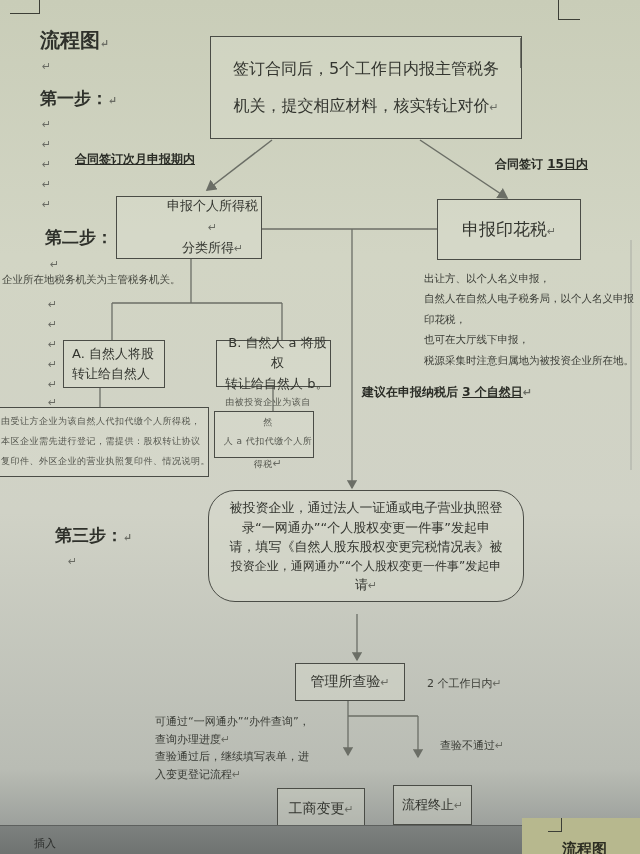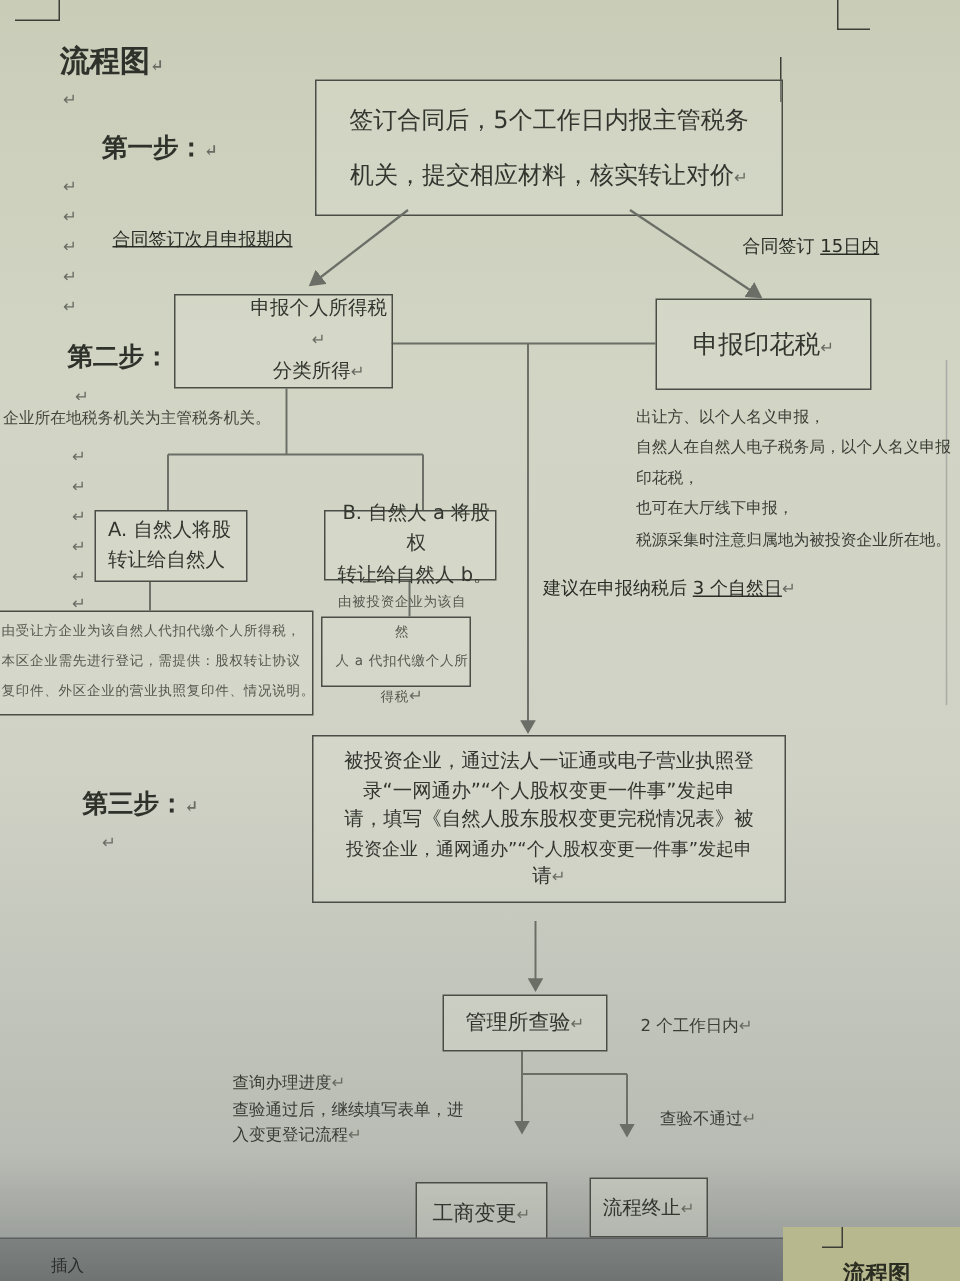--- a/index.html
+++ b/index.html
@@ -14,21 +14,21 @@
     .abs { position: absolute; }
     .crop { position: absolute; border-color: #3c3e36; border-style: solid; }
     .title { font-family: "DejaVu Serif", "Liberation Serif", serif; font-weight: bold; font-size: 20px; color: #2f312b; }
     .step { font-family: "DejaVu Serif", "Liberation Serif", serif; font-weight: bold; font-size: 17px; color: #2f312b; }
     .box {
       position: absolute; border: 1.5px solid #4a4c46; background: rgba(220,223,210,0.35);
       display: flex; flex-direction: column; align-items: center; justify-content: center; text-align: center;
       color: #33352f;
     }
     .note { font-size: 11px; color: #3a3c36; line-height: 1.75; }
-    .bold-note { font-weight: normal; font-size: 12px; color: #2a2c26; }
+    .bold-note { font-weight: bold; font-size: 12px; color: #2a2c26; }
     .u { text-decoration: underline; }
     .blurtxt { font-size: 9px; color: #55574f; line-height: 2.2; letter-spacing: 0.5px; }
     .ret { color: #6a6c64; font-size: 11px; }
     .bottombar {
       position: absolute; left: 0; top: 825px; width: 640px; height: 29px;
       background: linear-gradient(180deg, #7d817f, #6f7371);
       border-top: 1px solid #5d605e;
     }
     .thumb { position: absolute; left: 522px; top: 818px; width: 118px; height: 36px; background: #b7b88e; }
   </style>
@@ -53,31 +53,31 @@
   <div class="abs ret" style="left:42px;top:198px;">↵</div>
   <div class="abs ret" style="left:50px;top:258px;">↵</div>
   <div class="abs ret" style="left:48px;top:298px;">↵</div>
   <div class="abs ret" style="left:48px;top:318px;">↵</div>
   <div class="abs ret" style="left:48px;top:338px;">↵</div>
   <div class="abs ret" style="left:48px;top:358px;">↵</div>
   <div class="abs ret" style="left:48px;top:378px;">↵</div>
   <div class="abs ret" style="left:48px;top:396px;">↵</div>
   <div class="abs ret" style="left:68px;top:555px;">↵</div>
 
-  <div class="abs step" style="left:40px;top:87px;margin-left:28px;">
+  <div class="abs step" style="left:40px;top:87px;">
     <span>第一步：</span><span class="ret">↵</span>
   </div>
   <div class="abs step" style="left:45px;top:226px;">
     <span>第二步：</span>
   </div>
   <div class="abs step" style="left:55px;top:524px;">
     <span>第三步：</span><span class="ret">↵</span>
   </div>
 
-  <div class="box" style="left:210px;top:53px;width:312px;height:91px;font-size:16px;line-height:2.3;">
+  <div class="box" style="left:210px;top:36px;width:312px;height:103px;font-size:16px;line-height:2.3;">
     <div>签订合同后，5个工作日内报主管税务</div>
     <div><span>机关，提交相应材料，核实转让对价</span><span class="ret">↵</span></div>
   </div>
 
   <svg class="abs" style="left:0;top:0;" width="640" height="854">
     <defs>
       <marker id="ah" markerWidth="8" markerHeight="8" refX="6" refY="4" orient="auto">
         <path d="M0,0 L7,4 L0,8 z" fill="#6b6e66"></path>
       </marker>
     </defs>
@@ -153,36 +153,37 @@
 
   <div class="box" style="left:214px;top:411px;width:100px;height:47px;align-items:flex-start;padding-left:8px;">
     <div class="blurtxt">由被投资企业为该自然</div>
     <div class="blurtxt"><span>人 a 代扣代缴个人所得税</span><span class="ret">↵</span></div>
   </div>
 
   <div class="abs bold-note" style="left:362px;top:384px;">
     <span>建议在申报纳税后 </span><span class="u">3 个自然日</span><span class="ret">↵</span>
   </div>
 
-  <div class="box" style="left:208px;top:490px;width:316px;height:112px;font-size:13px;line-height:1.5;padding:4px 20px;">
+  <div class="box" style="left:208px;top:490px;width:316px;height:112px;font-size:13px;line-height:1.5;padding:4px 20px;border-radius:27px;">
     <div>被投资企业，通过法人一证通或电子营业执照登</div>
     <div>录“一网通办”“个人股权变更一件事”发起申</div>
     <div>请，填写《自然人股东股权变更完税情况表》被</div>
     <div style="font-size:12px;white-space:nowrap;">投资企业，通网通办”“个人股权变更一件事”发起申</div>
     <div><span>请</span><span class="ret">↵</span></div>
   </div>
 
   <div class="box" style="left:295px;top:663px;width:110px;height:38px;font-size:14px;">
     <div><span>管理所查验</span><span class="ret">↵</span></div>
   </div>
   <div class="abs note" style="left:427px;top:674px;font-size:11px;">
     <span>2 个工作日内</span><span class="ret">↵</span>
   </div>
 
   <div class="abs note" style="left:155px;top:713px;font-size:11px;line-height:1.6;white-space:nowrap;">
+    <div>可通过“一网通办”“办件查询”，</div>
     <div><span>查询办理进度</span><span class="ret">↵</span></div>
     <div>查验通过后，继续填写表单，进</div>
     <div><span>入变更登记流程</span><span class="ret">↵</span></div>
   </div>
 
   <div class="abs note" style="left:440px;top:736px;font-size:11px;">
     <span>查验不通过</span><span class="ret">↵</span>
   </div>
 
   <div class="box" style="left:393px;top:764px;width:79px;height:40px;font-size:13px;margin-top:21px;">

